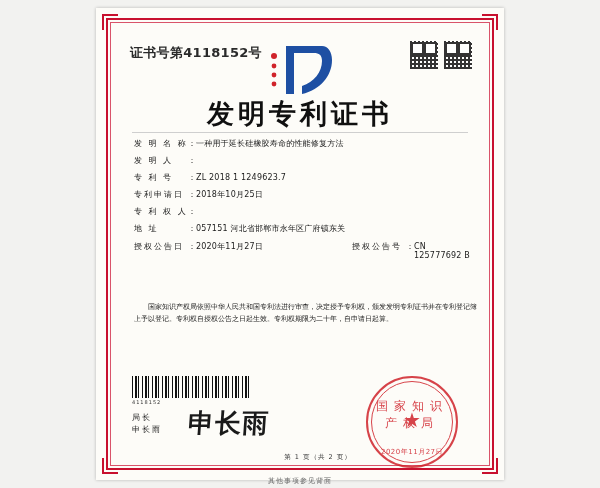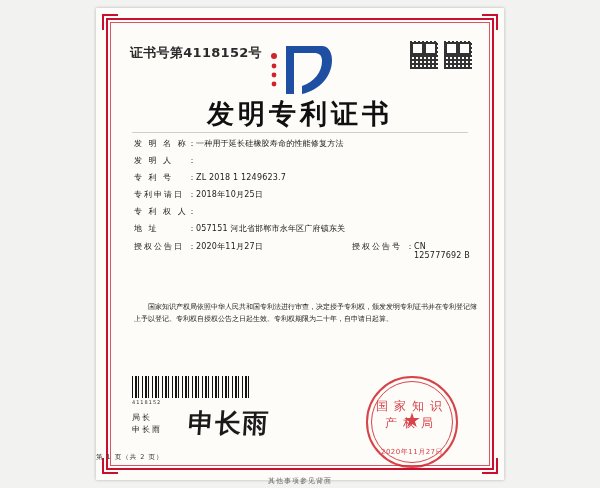--- a/index.html
+++ b/index.html
@@ -258,24 +258,25 @@
     text-align: center;
     font-size: 7px;
     color: #d0232b;
     letter-spacing: 0.5px;
   }
 
   .page-foot {
     position: absolute;
     left: 0; right: 0;
     bottom: 18px;
-    text-align: left;
+    text-align: center;
     font-size: 6.5px;
     color: #333;
     letter-spacing: 1px;
+    padding-left: 36px;
   }
 
   .doc-foot {
     position: absolute;
     left: 0; right: 0;
     bottom: 2px;
     text-align: center;
     font-size: 7px;
     color: #6a6a6a;
     letter-spacing: 1px;

